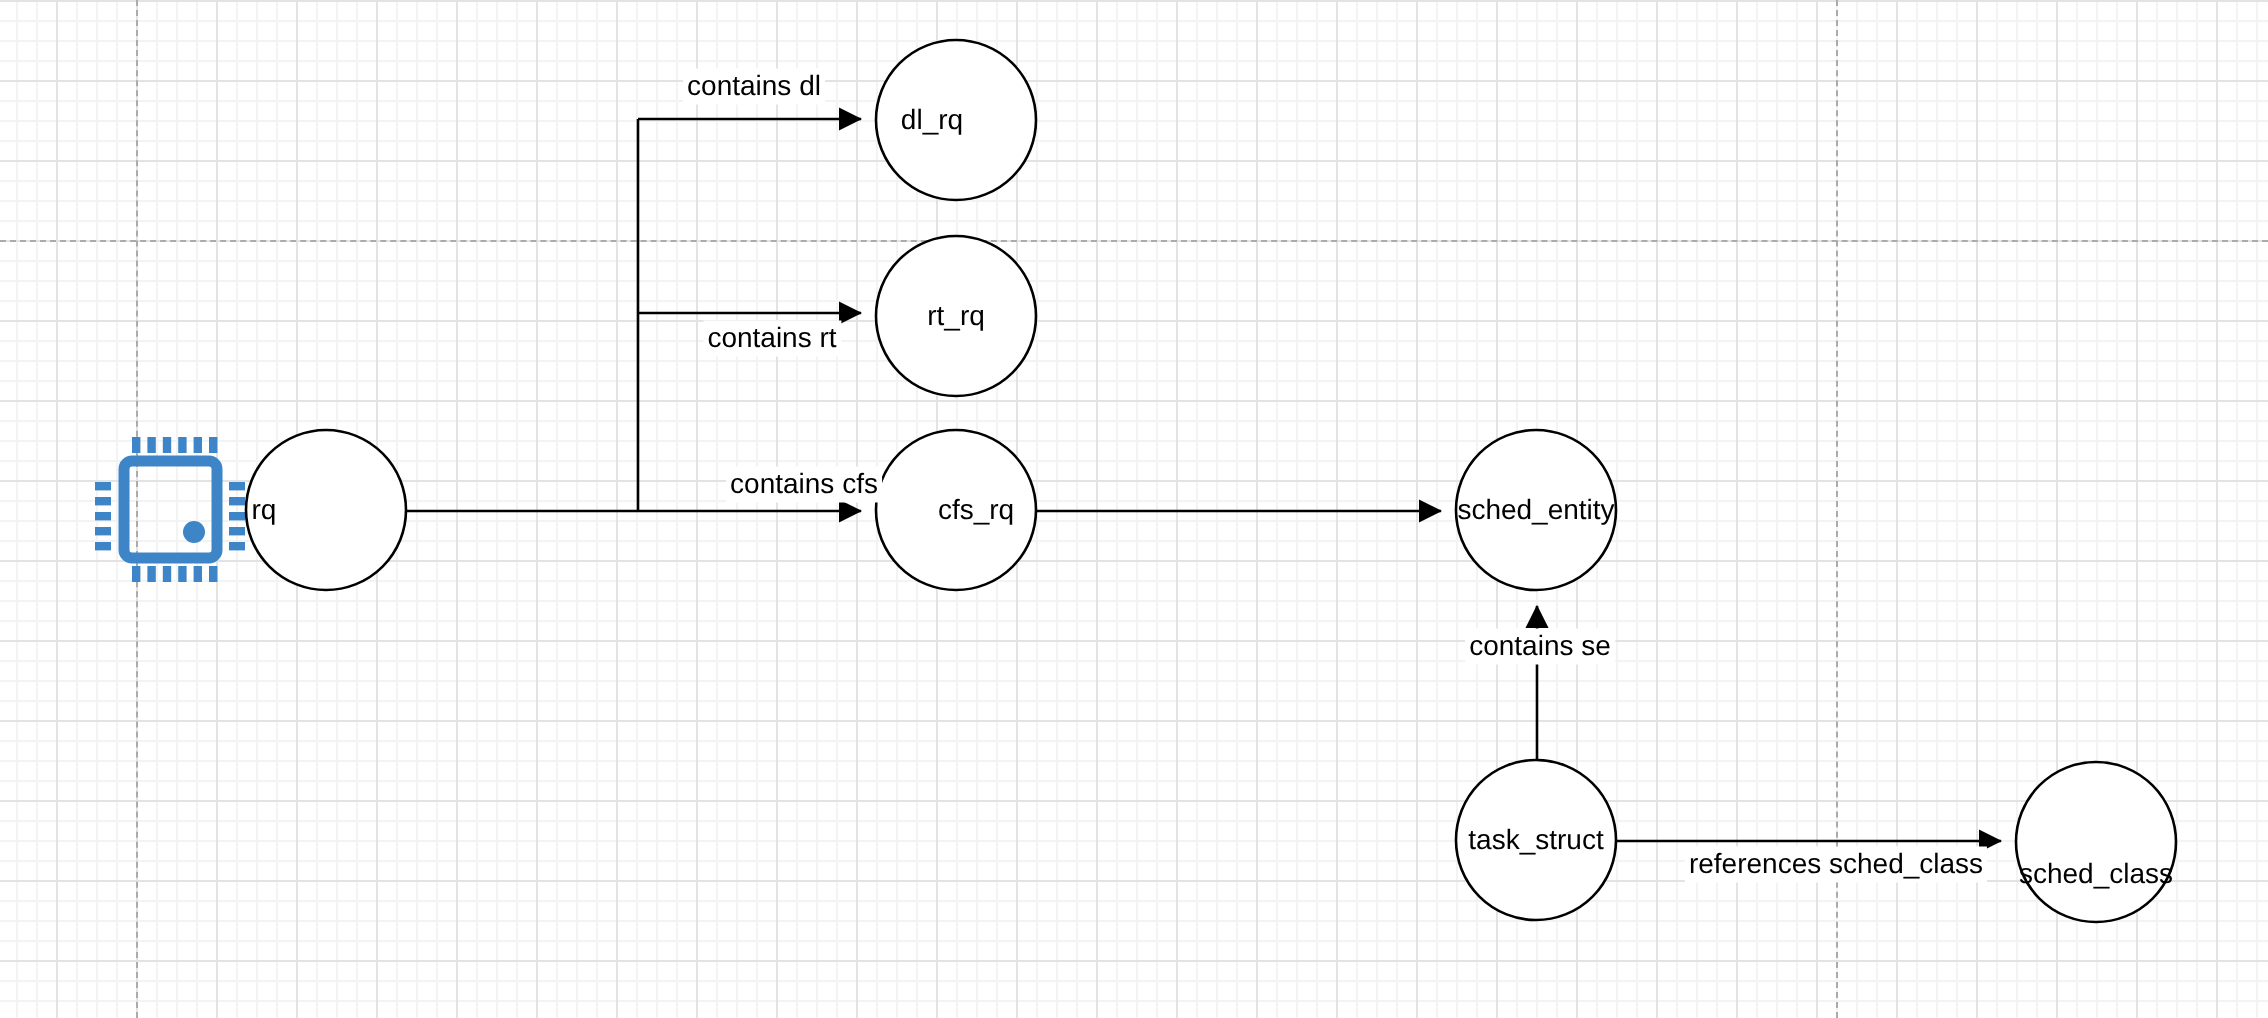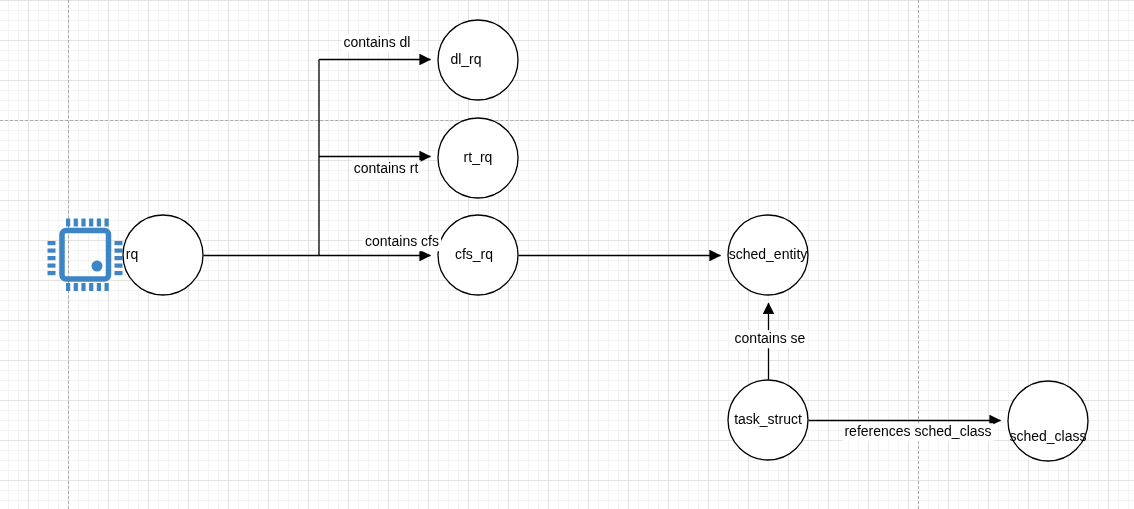--- a/index.html
+++ b/index.html
@@ -120,24 +120,24 @@
       <circle cx="478" cy="255" r="40"></circle>
       <circle cx="768" cy="255" r="40"></circle>
       <circle cx="768" cy="420" r="40"></circle>
       <circle cx="1048" cy="421" r="40"></circle>
     </g>
   </svg>
 
   <div class="label" style="left:132px;  top:255px">rq</div>
   <div class="label" style="left:466px;  top:60px">dl_rq</div>
   <div class="label" style="left:478px;  top:158px">rt_rq</div>
-  <div class="label" style="left:474px;  top:255px">cfs_rq</div>
+  <div class="label" style="left:488px;  top:255px">cfs_rq</div>
   <div class="label" style="left:768px;  top:255px">sched_entity</div>
   <div class="label" style="left:768px;  top:420px">task_struct</div>
   <div class="label" style="left:1048px; top:437px">sched_class</div>
 
   <div class="label edge-label" style="left:377px; top:43px">contains dl</div>
   <div class="label edge-label" style="left:386px; top:169px">contains rt</div>
   <div class="label edge-label" style="left:402px; top:242px">contains cfs</div>
-  <div class="label edge-label" style="left:770px; top:339px">contains se</div>
+  <div class="label edge-label" style="left:770px; top:323px">contains se</div>
   <div class="label edge-label" style="left:918px; top:432px">references sched_class</div>
 
 </div>
 
 </body></html>

